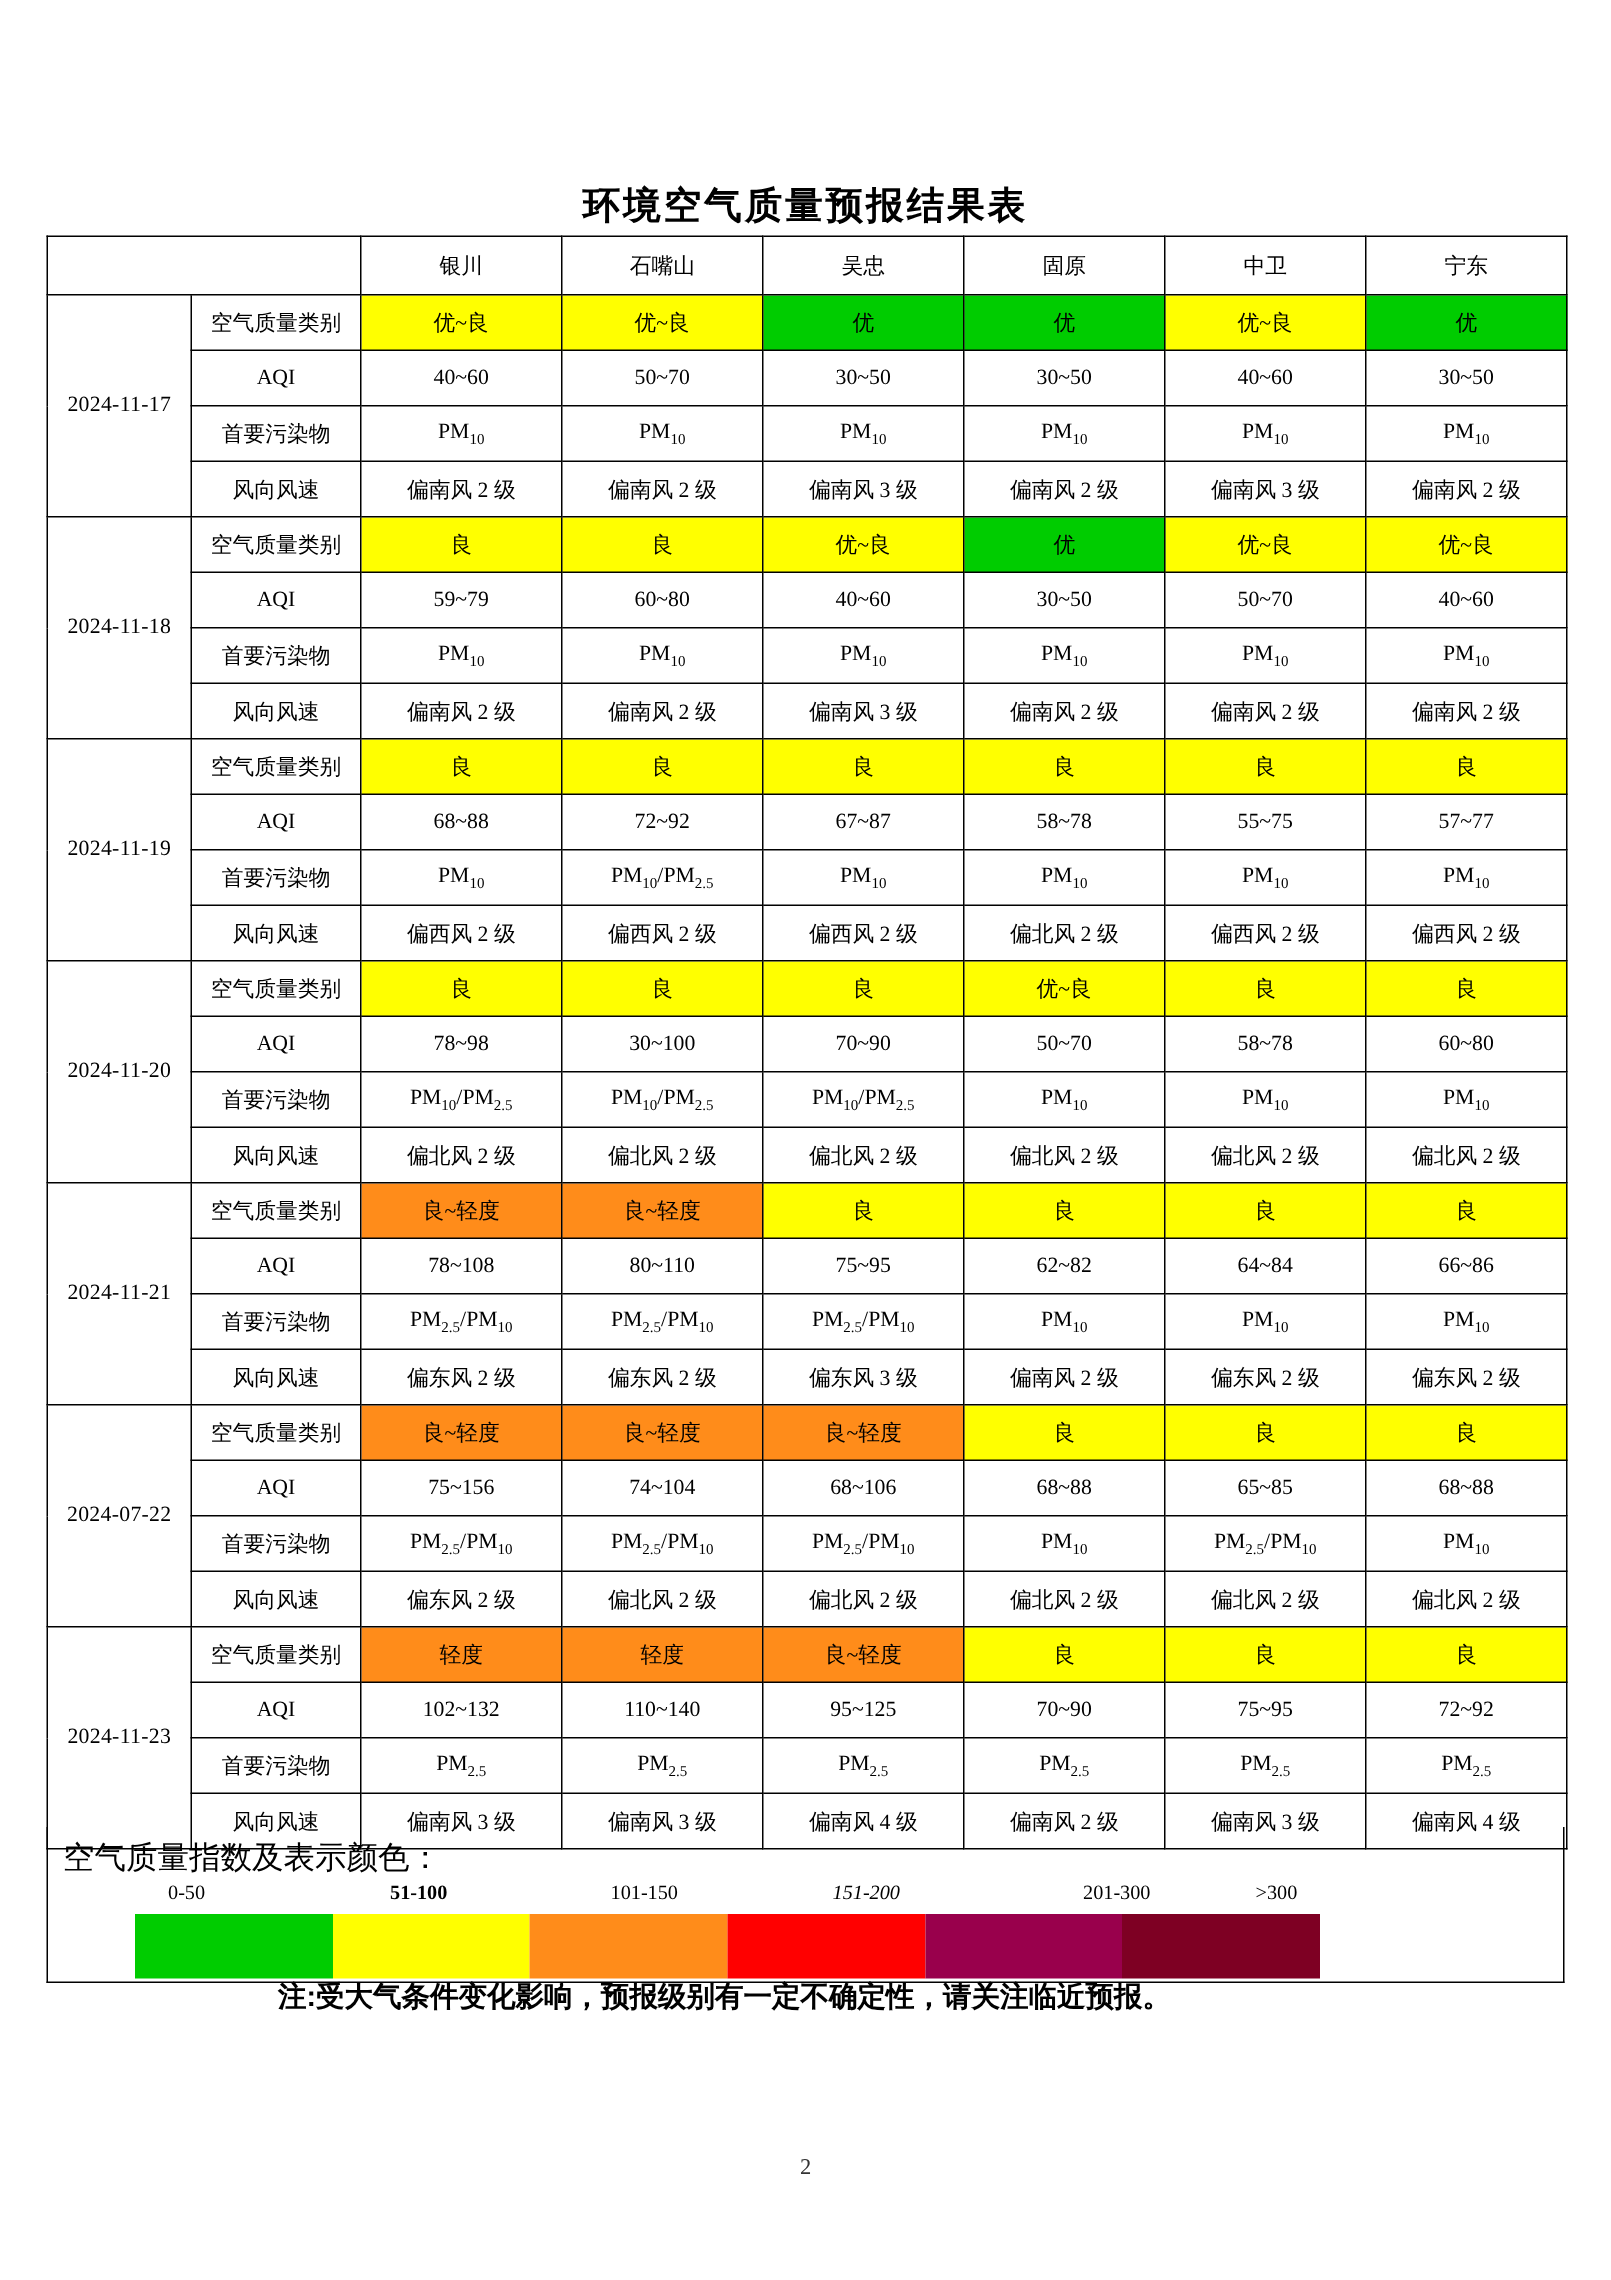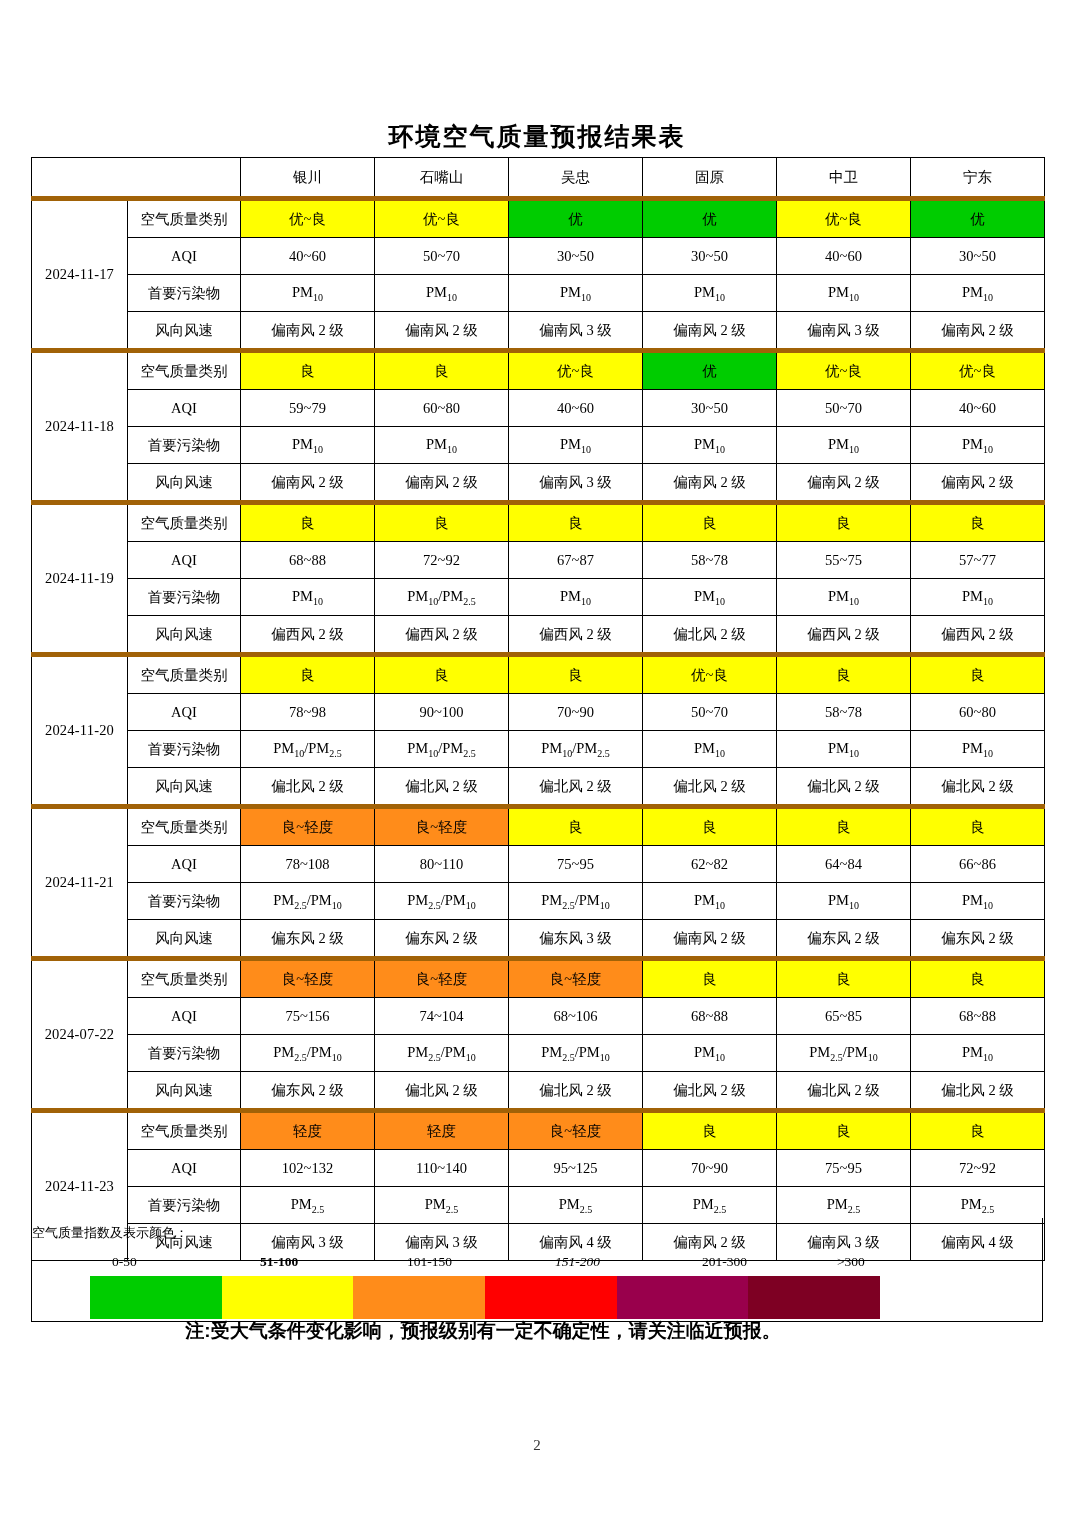--- a/index.html
+++ b/index.html
@@ -81,39 +81,39 @@
     height: 36px;
   }
   .wind {
     font-size: 13.5px;
     font-family: "Liberation Sans", "DejaVu Sans", sans-serif;
   }
   .pollutant { font-size: 15px; }
   .pollutant sub { font-size: 10px; }
 
   
-  tr.group-start > td { border-top: 5px solid #a16207; }
+  tr.group-start > td { border-top: 1px solid #a16207; }
 
   
   .legend-box {
     position: absolute;
     left: 31px;
     top: 1218px;
     width: 1012px;
     height: 104px;
     border-left: 1px solid #000;
     border-right: 1px solid #000;
     border-bottom: 1px solid #000;
     box-sizing: border-box;
   }
   .legend-title {
     position: absolute;
-    left: 0;
+    left: 10px;
     top: 6px;
-    font-size: 13px;
+    font-size: 21px;
     font-family: "Liberation Sans", "DejaVu Sans", sans-serif;
   }
   .legend-labels {
     position: absolute;
     left: 55px;
     top: 36px;
     width: 800px;
     height: 20px;
   }
   .legend-labels span {
@@ -300,21 +300,21 @@
           <td class="cat-cell" style="background: rgb(255, 255, 0);">良</td>
           <td class="cat-cell" style="background: rgb(255, 255, 0);">良</td>
           <td class="cat-cell" style="background: rgb(255, 255, 0);">良</td>
           <td class="cat-cell" style="background: rgb(255, 255, 0);">优~良</td>
           <td class="cat-cell" style="background: rgb(255, 255, 0);">良</td>
           <td class="cat-cell" style="background: rgb(255, 255, 0);">良</td>
         </tr>
         <tr>
           <td class="rowlabel aqi">AQI</td>
           <td class="val aqi-val">78~98</td>
-          <td class="val aqi-val">90~100</td>
+          <td class="val aqi-val">30~100</td>
           <td class="val aqi-val">70~90</td>
           <td class="val aqi-val">50~70</td>
           <td class="val aqi-val">58~78</td>
           <td class="val aqi-val">60~80</td>
         </tr>
         <tr>
           <td class="rowlabel">首要污染物</td>
           <td class="val pollutant">PM<sub>10</sub>/PM<sub>2.5</sub></td>
           <td class="val pollutant">PM<sub>10</sub>/PM<sub>2.5</sub></td>
           <td class="val pollutant">PM<sub>10</sub>/PM<sub>2.5</sub></td>
@@ -445,21 +445,21 @@
       </tbody>
   </table>
 
   <div class="legend-box">
     <div class="legend-title">空气质量指数及表示颜色：</div>
     <div class="legend-labels" id="legend-labels">
         <span style="left: 25px; font-family: Liberation Serif, serif;">0-50</span>
         <span style="left: 173px; font-weight: bold;">51-100</span>
         <span style="left: 320px;">101-150</span>
         <span style="left: 468px; font-style: italic;">151-200</span>
-        <span style="left: 615px;">201-300</span>
+        <span style="left: 635px;">201-300</span>
         <span style="left: 750px;">&gt;300</span>
       </div>
     <div class="swatch-row" id="legend-swatches">
         <div class="swatch" style="background: rgb(0, 204, 0);"></div>
         <div class="swatch" style="background: rgb(255, 255, 0);"></div>
         <div class="swatch" style="background: rgb(255, 140, 26);"></div>
         <div class="swatch" style="background: rgb(255, 0, 0);"></div>
         <div class="swatch" style="background: rgb(153, 0, 76);"></div>
         <div class="swatch" style="background: rgb(126, 0, 35);"></div>
       </div>

